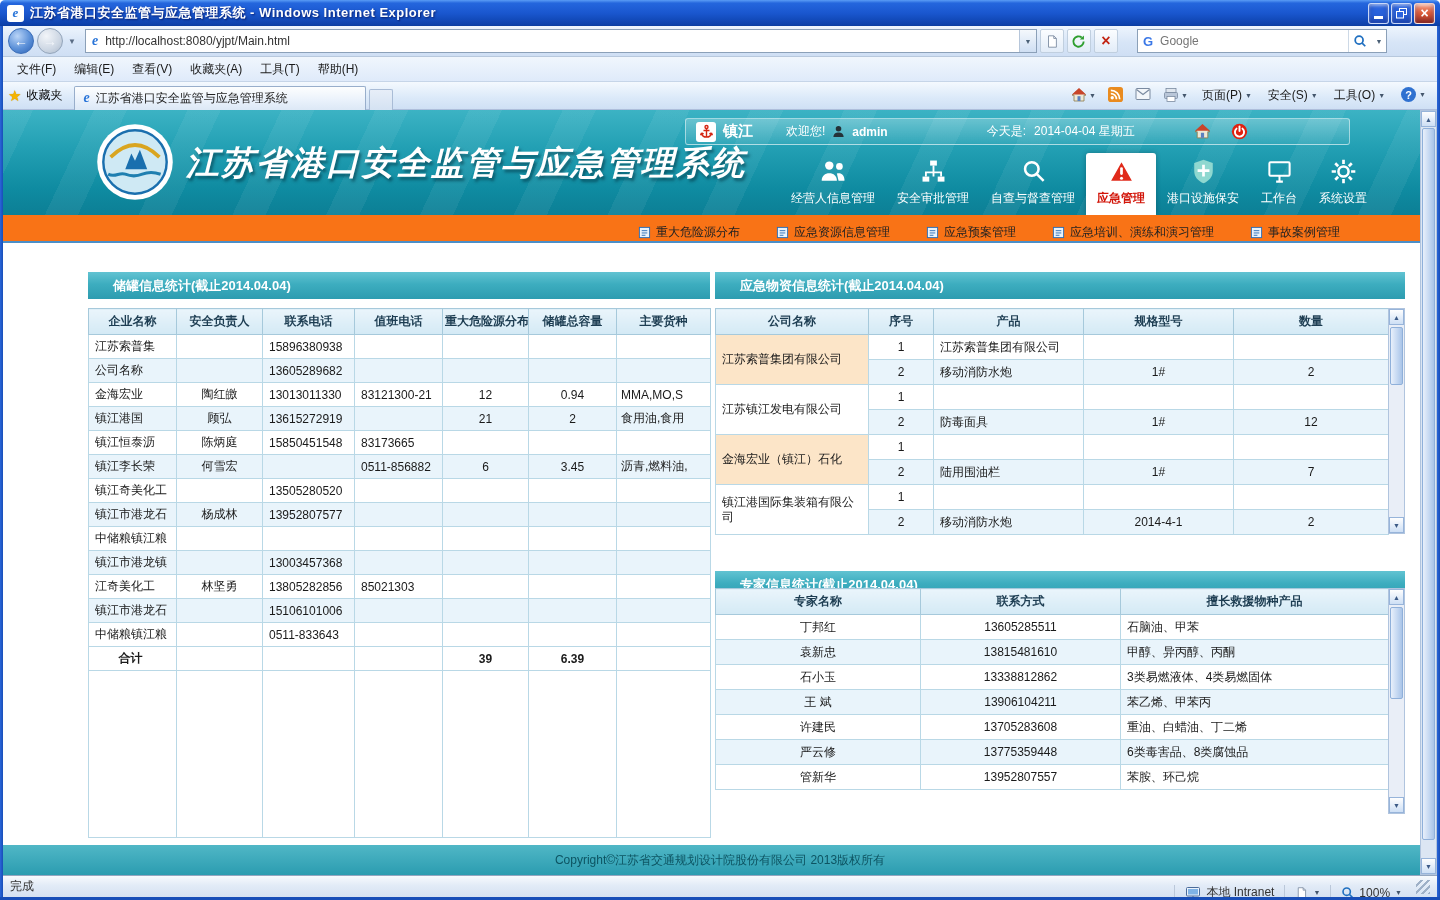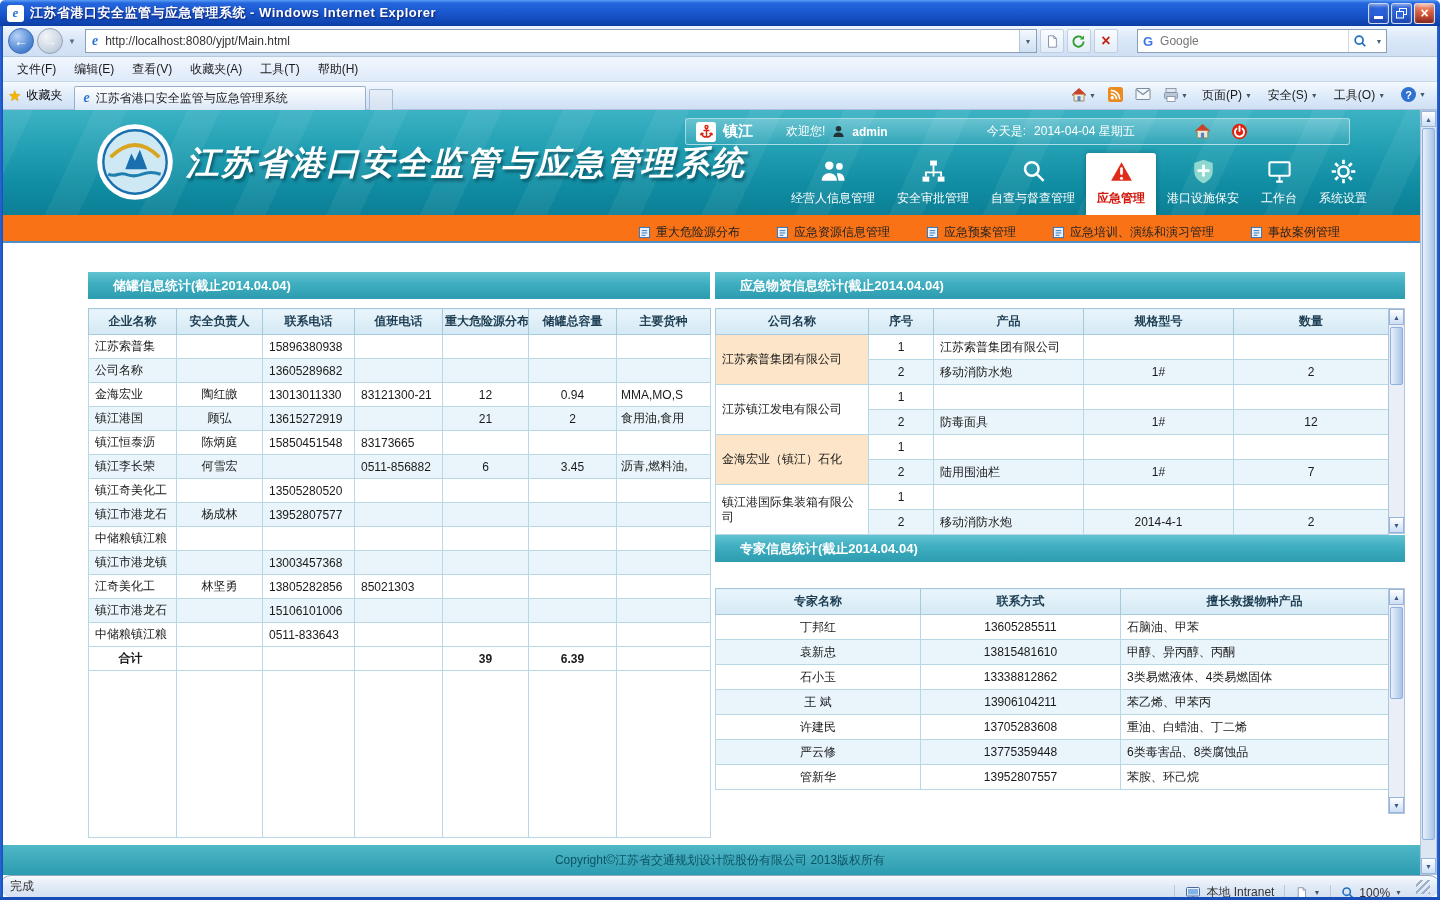--- a/index.html
+++ b/index.html
@@ -127,21 +127,21 @@
   border-bottom:2px solid #4c8fc8;display:flex;align-items:flex-end;justify-content:flex-end;
   gap:36px;padding-right:100px;}
 .submenu-item{display:flex;align-items:center;gap:5px;font-size:12px;color:#222;cursor:pointer;}
 
 
 .panel-header{position:absolute;height:27px;line-height:27px;padding-left:25px;color:#fff;
   font-size:13px;font-weight:bold;
   background:linear-gradient(180deg,#62c3d2 0%,#3dadbf 45%,#2d9cb0 100%);}
 #tank-header{left:88px;top:162px;width:622px;}
 #supplies-header{left:715px;top:162px;width:690px;}
-#experts-header{left:715px;top:425px;width:690px;}
+#experts-header{left:715px;top:461px;width:690px;}
 .tablewrap{position:absolute;background:#fff;}
 #tank-wrap{left:88px;top:198px;width:622px;height:530px;}
 #supplies-wrap{left:715px;top:198px;width:673px;height:226px;}
 #experts-wrap{left:715px;top:478px;width:673px;height:226px;}
 
 table.grid{border-collapse:collapse;table-layout:fixed;}
 #tank-table{width:622px;height:530px;}
 #supplies-table{width:673px;}
 #experts-table{width:673px;}
 .grid th{background:linear-gradient(180deg,#eaf5fb,#d3e9f5);border:1px solid #a6c9db;
@@ -183,21 +183,21 @@
   border:1px solid #8fb0da;border-radius:2px;cursor:pointer;}
 
 
 #pagefooter{position:absolute;left:0;top:735px;width:1440px;height:30px;
   background:linear-gradient(180deg,#50b7c6,#2b9cb0);display:flex;align-items:center;
   justify-content:center;font-size:12px;color:#0d5462;}
 
 
 #statusbar{position:absolute;left:0;top:875px;width:1440px;height:22px;
   background:linear-gradient(180deg,#f7fafd,#e2ebf7 45%,#d5e1f1);border-top:1px solid #93a6c0;
-  display:flex;align-items:center;font-size:12px;color:#333;padding:0 10px;z-index:55;border-radius:11px;}
+  display:flex;align-items:center;font-size:12px;color:#333;padding:0 10px;z-index:55;}
 .status-right{margin-left:auto;display:flex;align-items:center;height:100%;}
 .status-sec{display:flex;align-items:center;gap:5px;padding:0 10px;border-left:1px solid #bac7d9;height:72%;margin-top:12px;}
 .grip{width:14px;height:14px;margin-left:4px;
   background:repeating-linear-gradient(135deg,transparent 0 3px,#9fb1c8 3px 5px);}
 .zoom-caret{font-size:7px;color:#44566c;}
 </style>
 </head>
 <body>
 
 <div id="titlebar">

